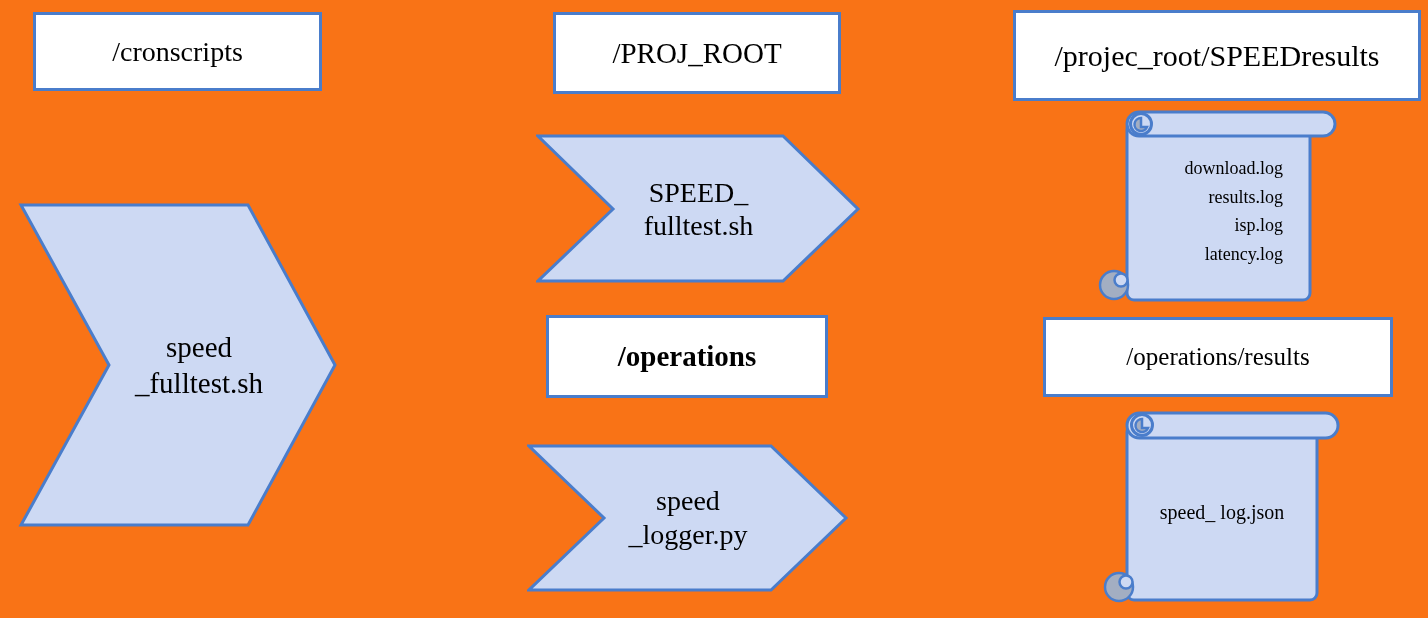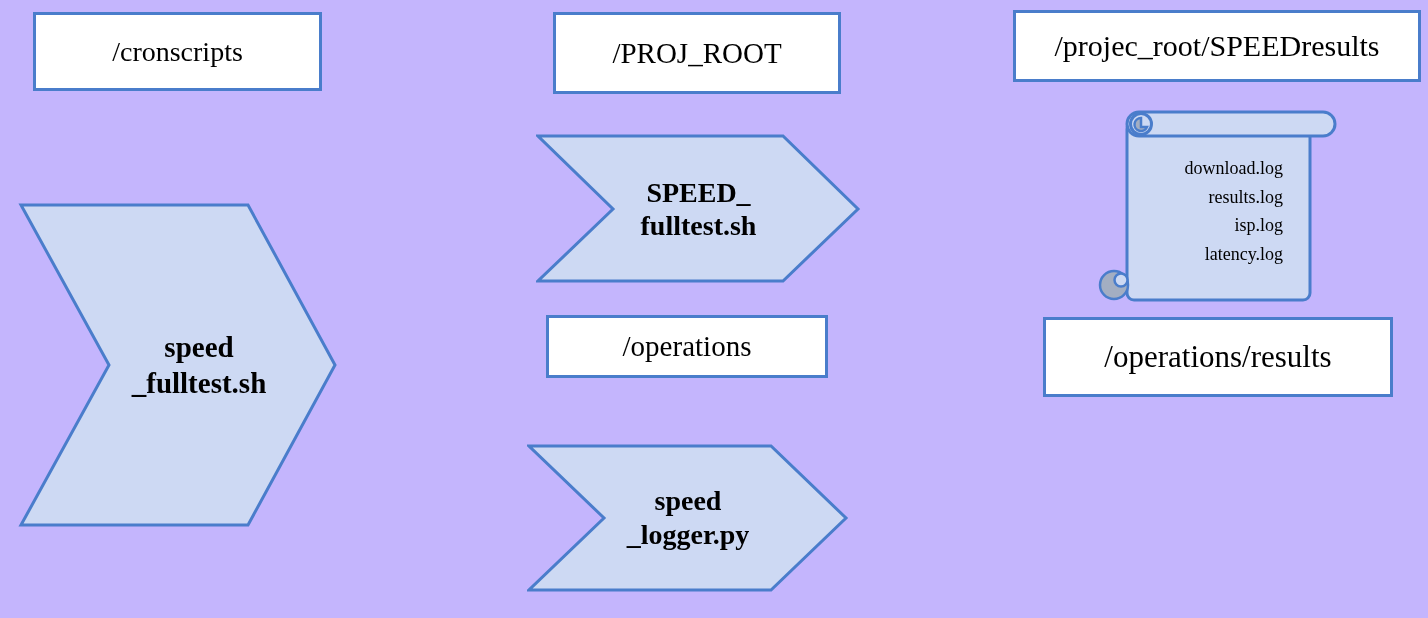--- a/index.html
+++ b/index.html
@@ -1,20 +1,20 @@
 <!DOCTYPE html>
 <html><head>
 <meta charset="utf-8">
 <style>
   html, body { margin: 0; padding: 0; background: #ffffff; }
   #canvas {
     position: relative;
     width: 1428px;
     height: 618px;
-    background: #c4b5fd;
+    background: #f97316;
     overflow: hidden;
     font-family: "Liberation Serif", "DejaVu Serif", serif;
     color: #000000;
   }
   .box {
     position: absolute;
     background: #ffffff;
     border: 3px solid #4a7dcb;
     display: flex;
     align-items: center;
@@ -41,21 +41,20 @@
     stroke-width: 2.5;
   }
   .shape-label {
     position: absolute;
     display: flex;
     align-items: center;
     justify-content: center;
     text-align: center;
     white-space: pre-line;
     pointer-events: none;
-    font-weight: bold;
   }
   .scroll-files {
     position: absolute;
     text-align: right;
     pointer-events: none;
   }
   .scroll-files span { display: block; padding-left: 33px; }
 </style>
 </head>
 <body>
@@ -79,33 +78,33 @@
   </div>
 
   <div class="shape-wrap" style="left:536px; top:134px; width:325px; height:149px;">
     <svg width="325" height="149" viewBox="0 0 325 149">
       <polygon class="chevron-poly" points="2,2 247,2 322,75 247,147 2,147 77,75"></polygon>
     </svg>
     <div class="shape-label" style="left:30px; top:0; width:265px; height:149px; font-size:28px; line-height:33px;">SPEED_
 fulltest.sh</div>
   </div>
 
-  <div class="box" style="left:546px; top:315px; width:282px; height:63px; font-size:29px;">
+  <div class="box" style="left:546px; top:315px; width:282px; height:83px; font-size:29px;font-weight:bold;">
     <span>/operations</span>
   </div>
 
   <div class="shape-wrap" style="left:527px; top:444px; width:322px; height:148px;">
     <svg width="322" height="148" viewBox="0 0 322 148">
       <polygon class="chevron-poly" points="2,2 244,2 319,74 244,146 2,146 77,74"></polygon>
     </svg>
     <div class="shape-label" style="left:30px; top:0; width:262px; height:148px; font-size:28px; line-height:34px;">speed
 _logger.py</div>
   </div>
 
-  <div class="box" style="left:1013px; top:10px; width:408px; height:72px; font-size:30px;align-items:center;">
+  <div class="box" style="left:1013px; top:10px; width:408px; height:91px; font-size:30px;align-items:center;">
     <span>/projec_root/SPEEDresults</span>
   </div>
 
   <div class="shape-wrap" style="left:1097px; top:108px; width:243px; height:196px;">
     <svg width="243" height="196" viewBox="0 0 243 196">
 
       <rect class="scroll-main" x="30" y="14" width="183" height="178" rx="7"></rect>
 
       <circle class="scroll-gray" cx="17" cy="177" r="14"></circle>
       <circle cx="24" cy="172" r="6.5" fill="#cdd9f3" stroke="#4a7dcb" stroke-width="2.5"></circle>
@@ -115,18 +114,32 @@
       <path class="scroll-gray" d="M 50 19 A 6.5 6.5 0 1 1 44 10 L 44 19 Z"></path>
     </svg>
     <div class="scroll-files" style="left:30px; top:46px; width:156px; font-size:18px; line-height:28.5px;">
       <span>download.log</span>
       <span>results.log</span>
       <span>isp.log</span>
       <span>latency.log</span>
     </div>
   </div>
 
-  <div class="box" style="left:1043px; top:317px; width:350px; height:80px; font-size:31px;text-align:right;">
+  <div class="box" style="left:1043px; top:317px; width:350px; height:80px; font-size:25px;text-align:right;">
     <span>/operations/results</span>
   </div>
 
+  <div class="shape-wrap" style="left:1102px; top:410px; width:240px; height:196px;">
+    <svg width="240" height="196" viewBox="0 0 240 196">
+
+      <rect class="scroll-main" x="25" y="15" width="190" height="175" rx="7"></rect>
+
+      <circle class="scroll-gray" cx="17" cy="177" r="14"></circle>
+      <circle cx="24" cy="172" r="6.5" fill="#cdd9f3" stroke="#4a7dcb" stroke-width="2.5"></circle>
+
+      <rect class="scroll-main" x="25" y="3" width="211" height="25" rx="12.5"></rect>
+      <circle class="scroll-main" cx="40" cy="15" r="10.5"></circle>
+      <path class="scroll-gray" d="M 46 18 A 6.5 6.5 0 1 1 40 9 L 40 18 Z"></path>
+    </svg>
+    <div class="shape-label" style="left:25px; top:15px; width:190px; height:175px; font-size:20px;">speed_ log.json</div>
+  </div>
 
 </div>
 
 </body></html>

